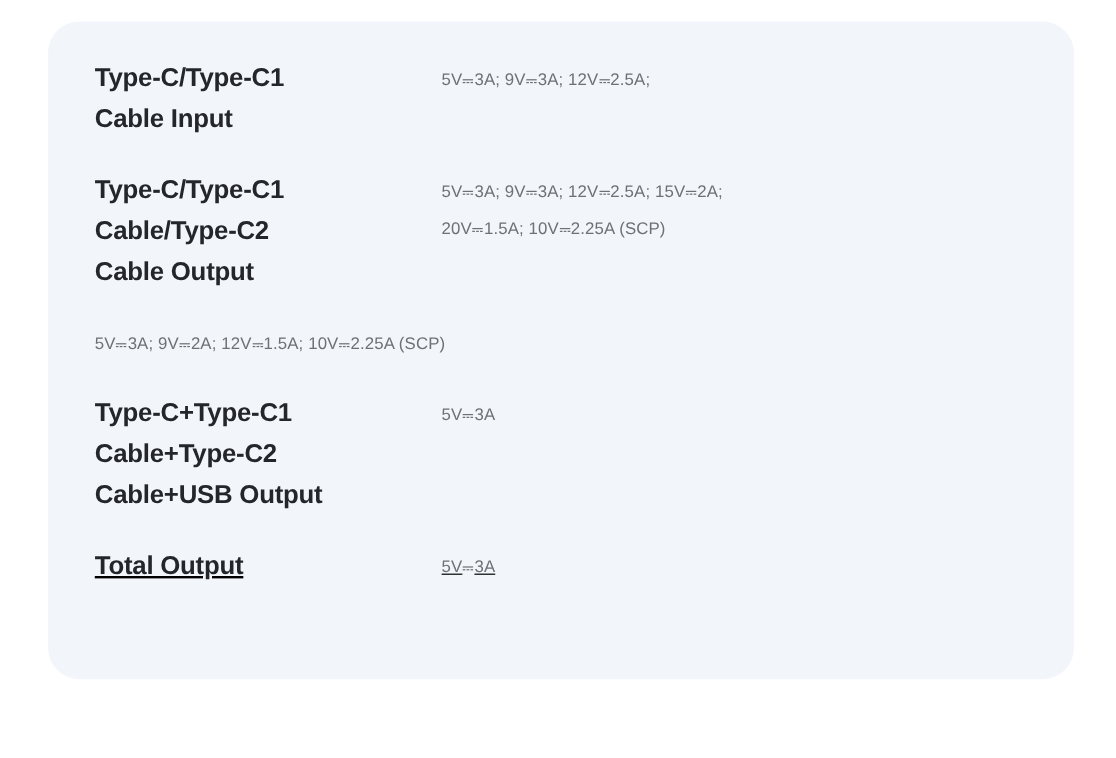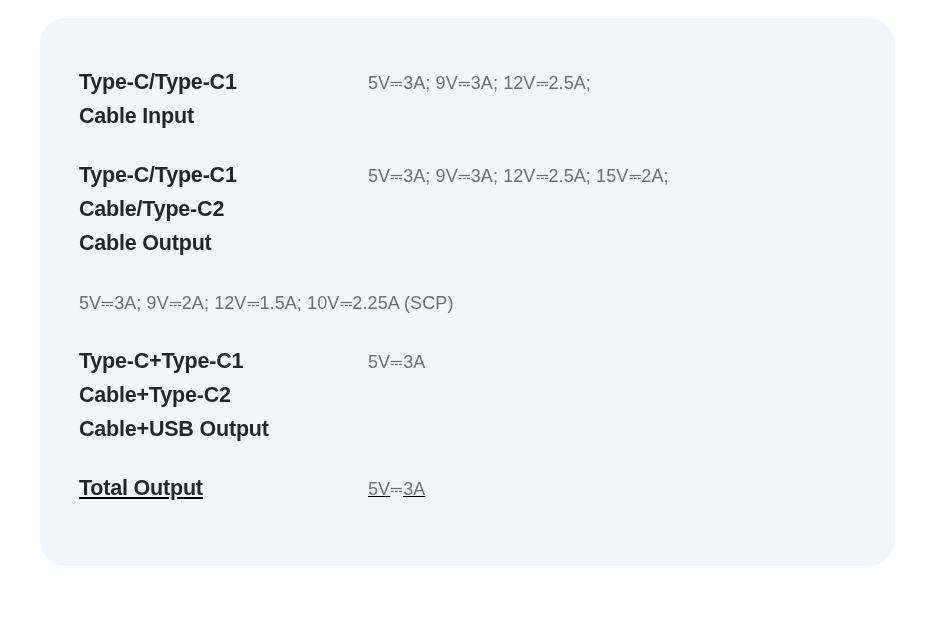--- a/index.html
+++ b/index.html
@@ -22,21 +22,21 @@
     height: 548px;
     background: #f2f6fb;
     border-radius: 26px;
     box-sizing: border-box;
     overflow: hidden;
   }
 
   .spec-table {
     position: absolute;
     left: 39px;
-    top: 47px;
+    top: 30px;
     right: 18px;
   }
 
   .spec-row {
     display: flex;
     align-items: flex-start;
     margin-bottom: 25px;
   }
   .spec-row:last-child {
     margin-bottom: 0;
@@ -49,21 +49,21 @@
     font-size: 21.5px;
     font-weight: bold;
     color: #24262a;
     line-height: 34px;
     letter-spacing: -0.2px;
     white-space: pre-line;
   }
 
   .spec-value {
     flex: 1 1 auto;
-    font-size: 18px;
+    font-size: 14px;
     font-weight: normal;
     color: #6d7176;
     line-height: 31px;
     letter-spacing: 0.1px;
     padding-top: 3px;
   }
 
   .val-line {
     display: block;
     white-space: nowrap;
@@ -127,20 +127,31 @@
                 <rect x="1" y="6.2" width="18" height="2.1" fill="currentColor"></rect>
                 <rect x="1" y="11.0" width="4.6" height="2.1" fill="currentColor"></rect>
                 <rect x="7.7" y="11.0" width="4.6" height="2.1" fill="currentColor"></rect>
                 <rect x="14.4" y="11.0" width="4.6" height="2.1" fill="currentColor"></rect>
               </svg></span>2.5A; 15V<span class="dc"><svg viewBox="0 0 20 18" xmlns="http://www.w3.org/2000/svg">
                 <rect x="1" y="6.2" width="18" height="2.1" fill="currentColor"></rect>
                 <rect x="1" y="11.0" width="4.6" height="2.1" fill="currentColor"></rect>
                 <rect x="7.7" y="11.0" width="4.6" height="2.1" fill="currentColor"></rect>
                 <rect x="14.4" y="11.0" width="4.6" height="2.1" fill="currentColor"></rect>
               </svg></span>2A;</span>
+        <span class="val-line">20V<span class="dc"><svg viewBox="0 0 20 18" xmlns="http://www.w3.org/2000/svg">
+                <rect x="1" y="6.2" width="18" height="2.1" fill="currentColor"></rect>
+                <rect x="1" y="11.0" width="4.6" height="2.1" fill="currentColor"></rect>
+                <rect x="7.7" y="11.0" width="4.6" height="2.1" fill="currentColor"></rect>
+                <rect x="14.4" y="11.0" width="4.6" height="2.1" fill="currentColor"></rect>
+              </svg></span>1.5A; 10V<span class="dc"><svg viewBox="0 0 20 18" xmlns="http://www.w3.org/2000/svg">
+                <rect x="1" y="6.2" width="18" height="2.1" fill="currentColor"></rect>
+                <rect x="1" y="11.0" width="4.6" height="2.1" fill="currentColor"></rect>
+                <rect x="7.7" y="11.0" width="4.6" height="2.1" fill="currentColor"></rect>
+                <rect x="14.4" y="11.0" width="4.6" height="2.1" fill="currentColor"></rect>
+              </svg></span>2.25A (SCP)</span>
       </div>
     </div>
 
     <div class="spec-row">
       <div class="spec-value">
         <span class="val-line">5V<span class="dc"><svg viewBox="0 0 20 18" xmlns="http://www.w3.org/2000/svg">
                 <rect x="1" y="6.2" width="18" height="2.1" fill="currentColor"></rect>
                 <rect x="1" y="11.0" width="4.6" height="2.1" fill="currentColor"></rect>
                 <rect x="7.7" y="11.0" width="4.6" height="2.1" fill="currentColor"></rect>
                 <rect x="14.4" y="11.0" width="4.6" height="2.1" fill="currentColor"></rect>

